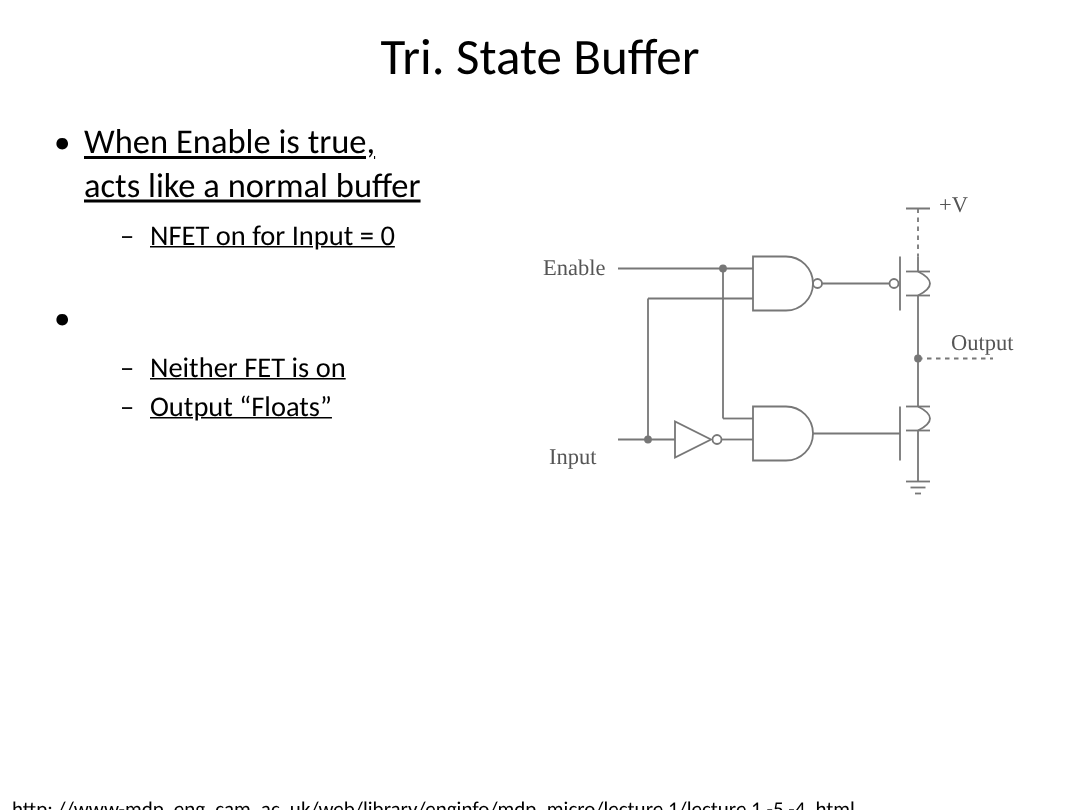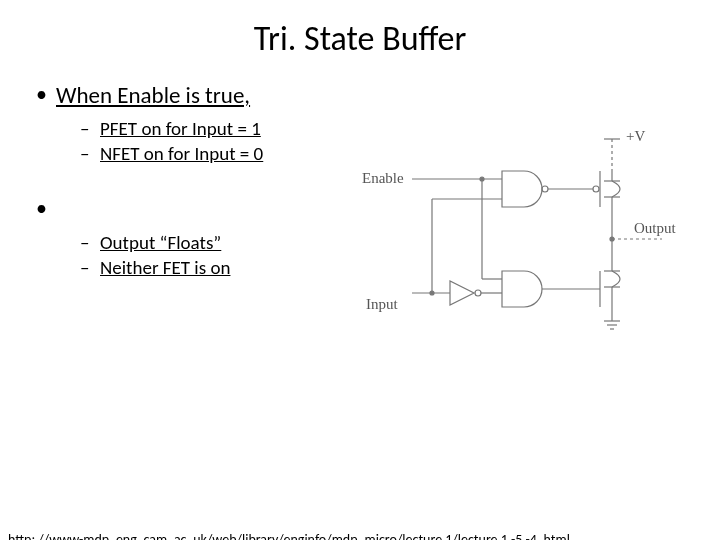--- a/index.html
+++ b/index.html
@@ -96,33 +96,33 @@
 <div class="slide">
 
 <h1>Tri. State Buffer</h1>
 
 <div class="content">
   <div class="textcol">
 
     <ul class="bullets">
       <li>
         <span>When Enable is true,</span><br>
+        <span>acts like a normal buffer</span>
         <ul class="dashes">
-          <li>PFET on for Input = 1</li>
           <li>NFET on for Input = 0</li>
         </ul>
       </li>
     </ul>
 
     <ul class="bullets">
       <li>
         <br>
         <ul class="dashes">
+          <li>Neither FET is on</li>
           <li>Output “Floats”</li>
-          <li>Neither FET is on</li>
         </ul>
       </li>
     </ul>
 
   </div>
 
   <div class="diagram">
     <svg viewBox="0 0 330 230">
       <g stroke="#777" stroke-width="1.2" fill="none">
 

